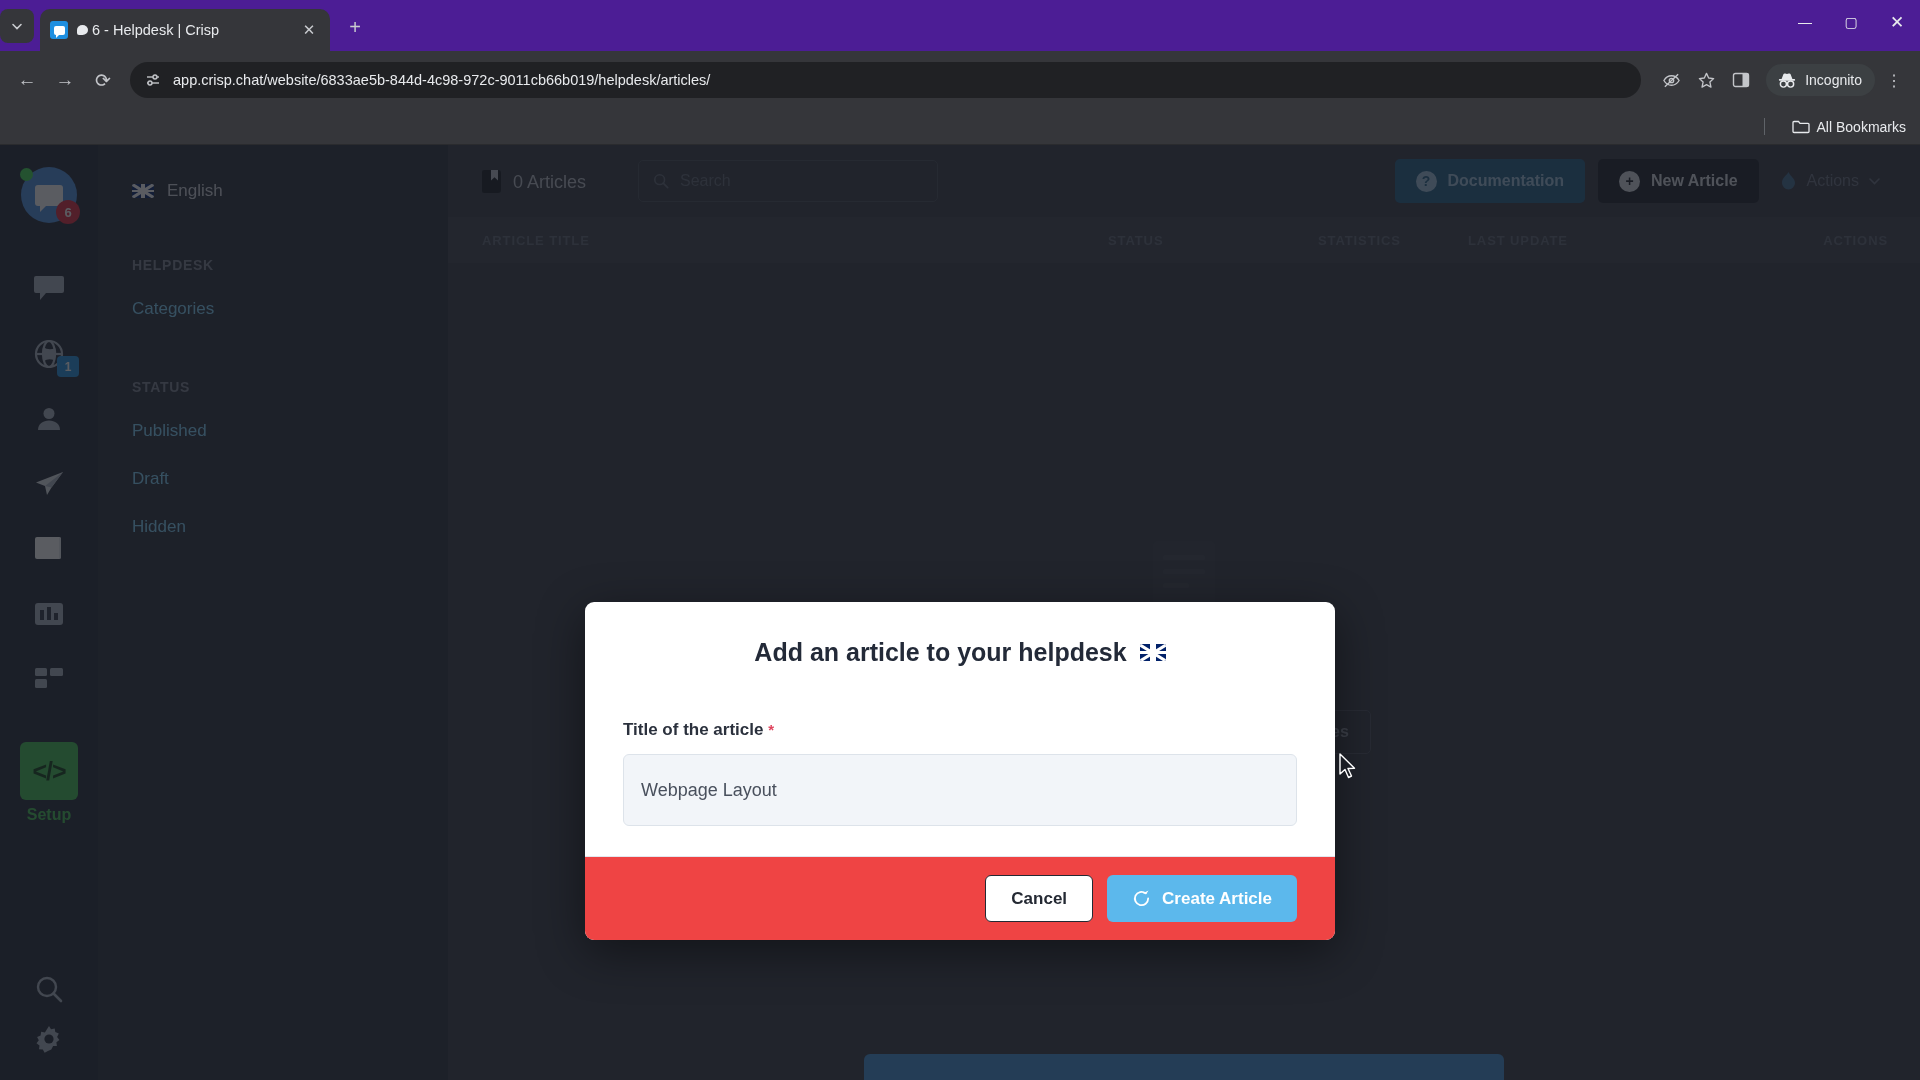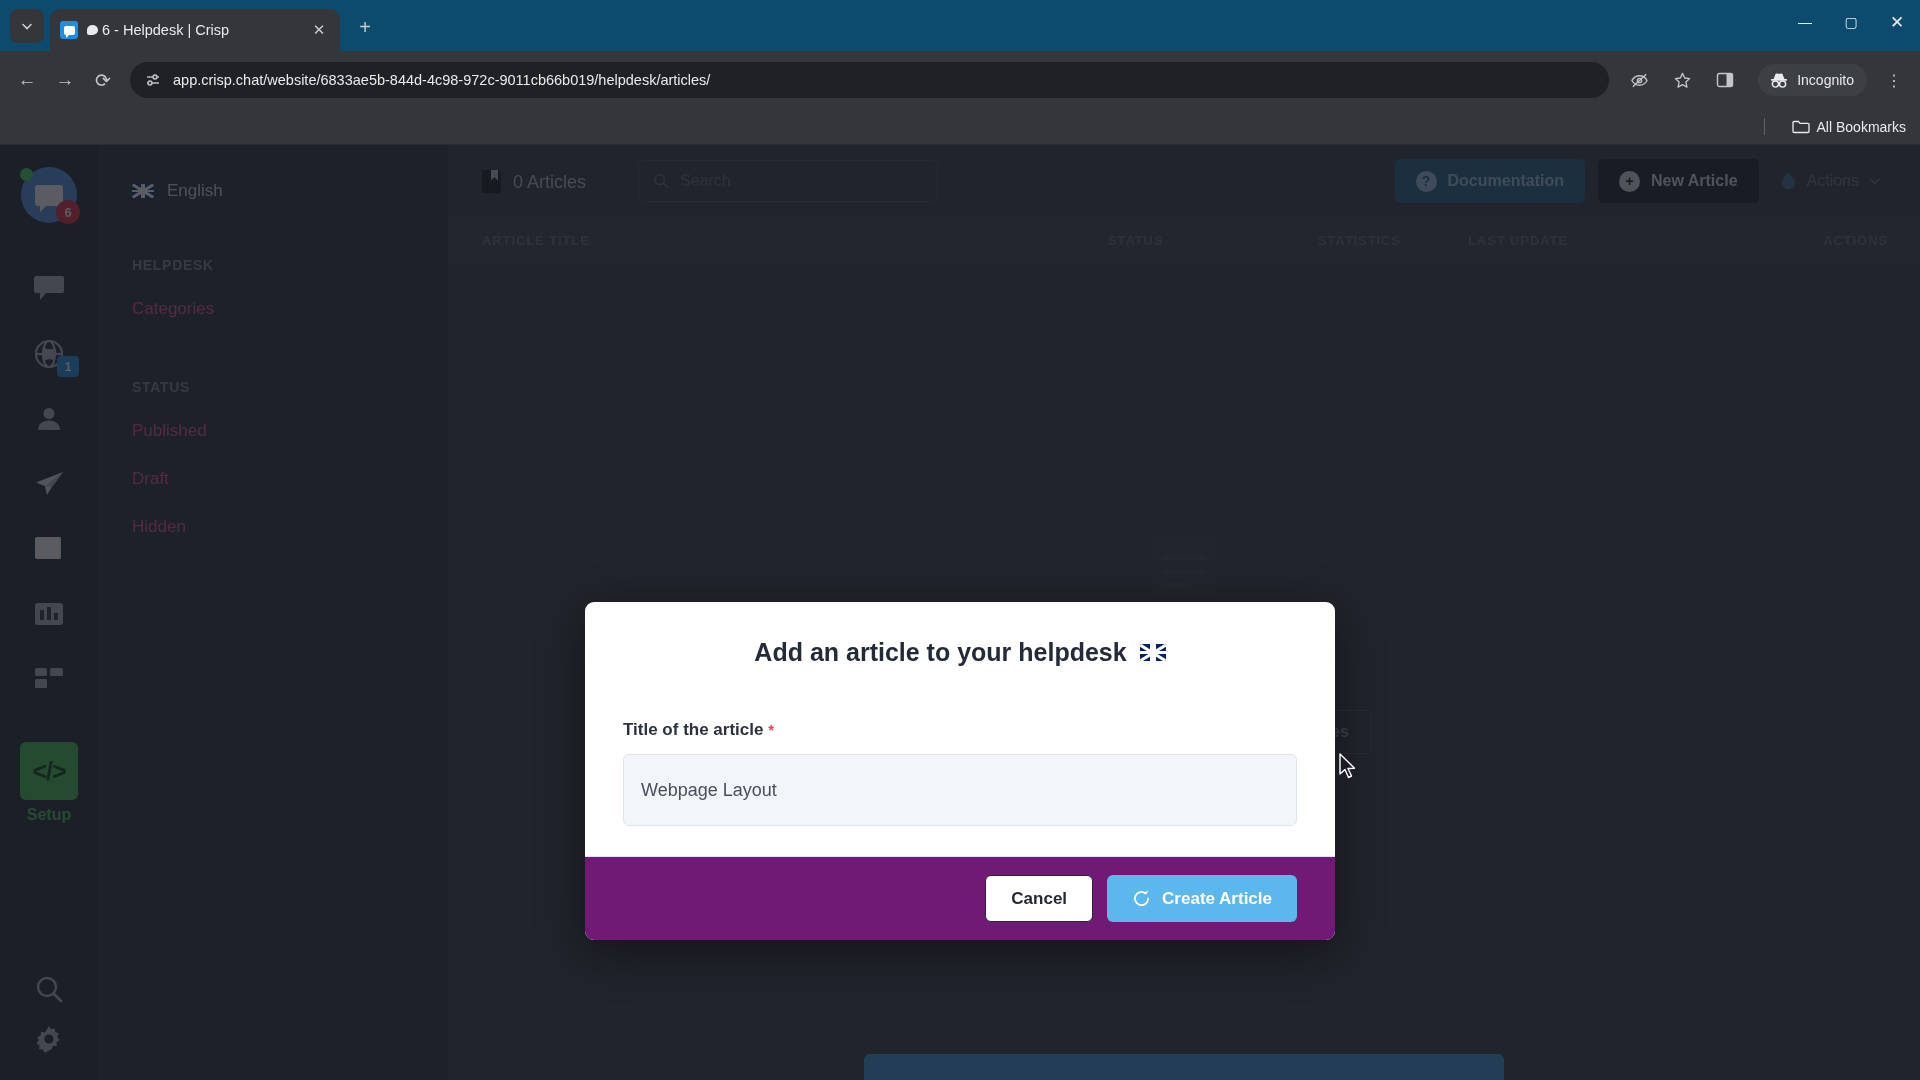--- a/index.html
+++ b/index.html
@@ -6,22 +6,22 @@
   html, body {
     width:1920px; height:1080px;
     font-family:"Liberation Sans", sans-serif;
     background:#202124; overflow:hidden;
   }
 
   
   .browser { width:1920px; height:1080px; display:flex; flex-direction:column; }
 
   .tabstrip {
-    height:51px; background:#0c4a6e; display:flex; align-items:flex-end;
-    padding-left:10px; position:relative; flex:none;
+    height:51px; background:#4c1d95; display:flex; align-items:flex-end;
+    padding-left:0; position:relative; flex:none;
   }
   .tab-list-btn {
     width:34px; height:34px; margin-bottom:8px; border-radius:8px;
     background:#35363a; display:flex; align-items:center; justify-content:center;
     color:#c9cbcf; font-size:11px; flex:none;
   }
   .tab {
     height:42px; width:290px; margin-left:6px; background:#35363a;
     border-radius:10px 10px 0 0; display:flex; align-items:center;
     padding:0 10px; gap:9px; position:relative; flex:none;
@@ -77,21 +77,21 @@
     margin:0 10px 0 6px;
   }
   .omni-icon {
     width:17px; height:17px; display:flex; align-items:center;
     justify-content:center; flex:none; color:#c3c5c9;
   }
   .omni-url {
     font-size:14.5px; color:#e8eaed; white-space:nowrap; overflow:hidden;
     flex:1;
   }
-  .tb-right { display:flex; align-items:center; gap:11px; flex:none; }
+  .tb-right { display:flex; align-items:center; gap:3px; flex:none; }
   .tb-ic {
     width:32px; height:32px; display:flex; align-items:center;
     justify-content:center; color:#c3c5c9; font-size:16px;
   }
   .incognito-pill {
     height:32px; border-radius:16px; background:#3c4043; display:flex;
     align-items:center; gap:7px; padding:0 13px 0 10px; margin-left:6px;
   }
   .incognito-pill span.lbl { font-size:14px; color:#e8eaed; }
 
@@ -165,21 +165,21 @@
   .subnav-lang {
     display:flex; align-items:center; gap:13px; padding:0 34px 0 34px;
     height:40px; color:#cfd3da; font-size:17px;
   }
   .subnav-section {
     color:#7b8290; font-size:14px; font-weight:bold; letter-spacing:.7px;
     padding:0 34px; margin-top:46px; margin-bottom:12px;
   }
   .subnav-item {
     height:48px; display:flex; align-items:center; padding:0 34px;
-    color:#ec4899; font-size:17px;
+    color:#7dd3fc; font-size:17px;
   }
   .subnav-item.active { color:#e6e9ee; background:#2b3242; }
 
   
   .main { flex:1; display:flex; flex-direction:column; min-width:0; position:relative; z-index:1; }
   .main-top {
     height:72px; display:flex; align-items:center; padding:0 32px 0 34px;
     gap:26px; flex:none;
   }
   .art-count { display:flex; align-items:flex-end; gap:12px; color:#b9bec8; font-size:18px; }
@@ -257,21 +257,21 @@
   .field-label {
     margin-top:53px; font-size:17px; color:#2b313d; font-weight:bold;
   }
   .field-label .req { color:#e0455e; font-size:15px; }
   .field-input {
     margin-top:14px; height:72px; background:#f2f5f9; border:1px solid #dde3ea;
     border-radius:6px; display:flex; align-items:center; padding:0 17px;
     font-size:18px; color:#49505d;
   }
   .modal-foot {
-    background:#701a75; border-top:1px solid #e2e7ee; padding:18px 38px;
+    background:#ef4444; border-top:1px solid #e2e7ee; padding:18px 38px;
     display:flex; justify-content:flex-end; gap:14px;
   }
   .mbtn {
     height:47px; border-radius:6px; display:flex; align-items:center;
     justify-content:center; gap:11px; font-size:17px; font-weight:bold;
     padding:0 25px;
   }
   .mbtn-cancel { background:#fff; border:1px solid #242933; color:#242933; }
   .mbtn-create { background:#5cb8ec; color:#fff; }
 

